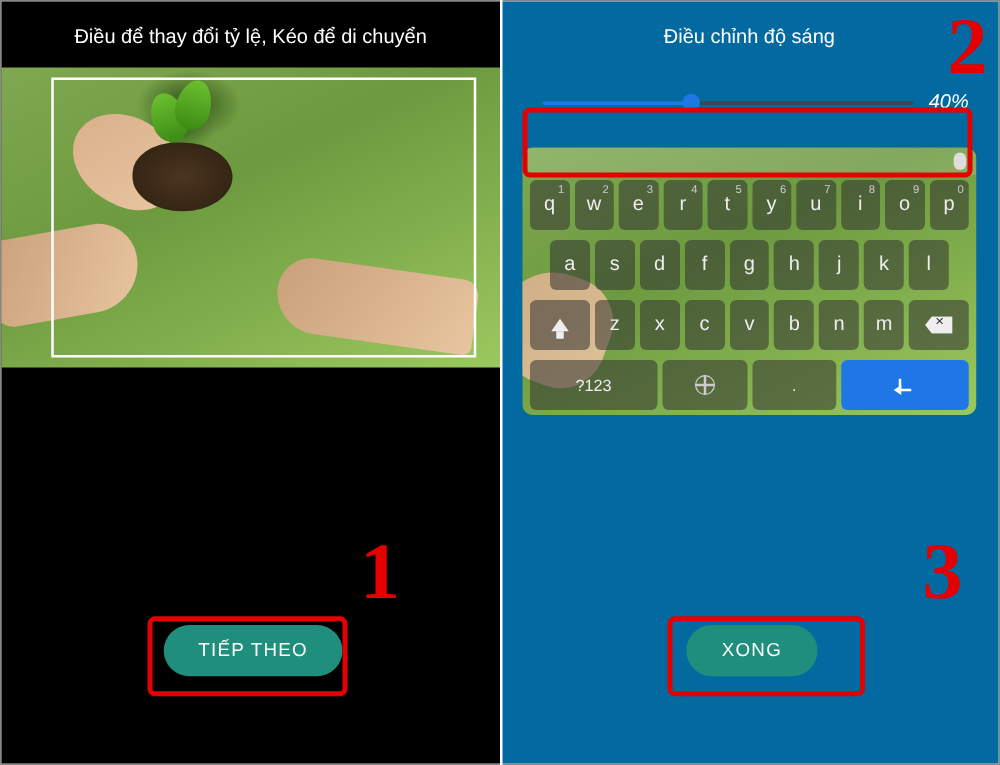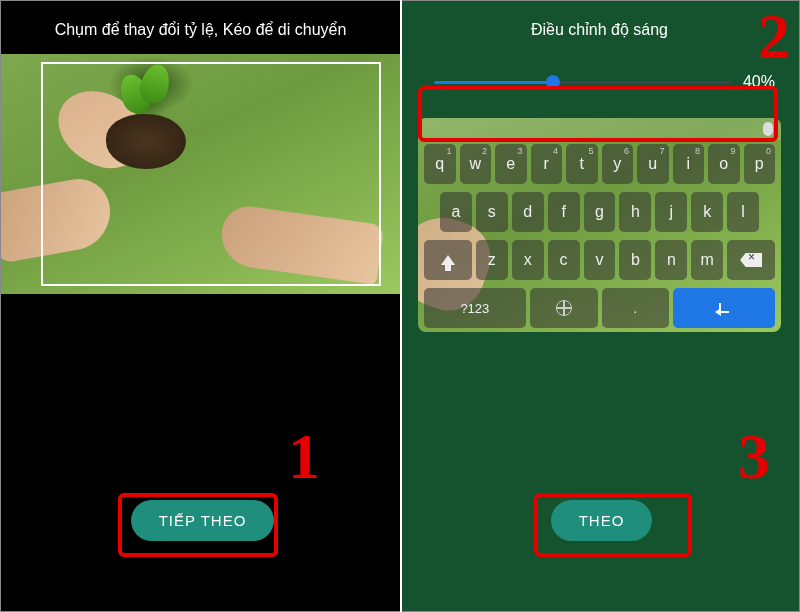--- a/index.html
+++ b/index.html
@@ -10,21 +10,21 @@
     font-family: Arial, sans-serif;
     overflow: hidden;
     border: 1px solid #888;
   }
   .panel {
     width: 50%;
     height: 100%;
     position: relative;
   }
   .panel-left { background: #000; }
-  .panel-right { background: #14532d; }
+  .panel-right { background: #0369a1; }
 
   .divider {
     position: absolute;
     left: 400px;
     top: 0;
     width: 2px;
     height: 100%;
     background: #fff;
     z-index: 5;
   }
@@ -125,20 +125,21 @@
     letter-spacing: 1px;
     cursor: pointer;
   }
 
   
   .slider-row {
     display: flex;
     align-items: center;
     gap: 12px;
     padding: 18px 24px 18px 34px;
+    font-style: italic;
   }
   .slider {
     position: relative;
     flex: 1;
     height: 20px;
   }
   .slider-track {
     position: absolute;
     top: 9px;
     left: 0; right: 0;
@@ -283,21 +284,21 @@
   #num1 { left: 288px; bottom: 118px; }
   #box2 { left: 418px; top: 86px; width: 360px; height: 56px; }
   #num2 { right: 10px; top: 0px; }
   #box3 { left: 534px; bottom: 55px; width: 158px; height: 64px; }
   #num3 { right: 30px; bottom: 118px; }
 </style>
 </head>
 <body>
 
 <div class="panel panel-left">
-  <div class="title">Chụm để thay đổi tỷ lệ, Kéo để di chuyển</div>
+  <div class="title">Điều để thay đổi tỷ lệ, Kéo để di chuyển</div>
   <div class="crop-area">
     <div class="hand1"></div>
     <div class="soil"></div>
     <div class="plant"></div>
     <div class="hand2"></div>
     <div class="crop-frame"></div>
   </div>
   <div class="action-row">
     <button class="pill-btn">TIẾP THEO</button>
   </div>
@@ -363,21 +364,21 @@
           <span class="globe"></span>
         </div>
       <div class="key">.</div>
       <div class="key wide15 blue">
           <span class="enter-icon"></span>
         </div>
     </div>
   </div>
 
   <div class="action-row">
-    <button class="pill-btn">THEO</button>
+    <button class="pill-btn">XONG</button>
   </div>
 </div>
 
 <div class="divider"></div>
 
 <div class="annot-box" id="box1"></div>
 <div class="annot-num" id="num1">1</div>
 <div class="annot-box" id="box2"></div>
 <div class="annot-num" id="num2">2</div>
 <div class="annot-box" id="box3"></div>

